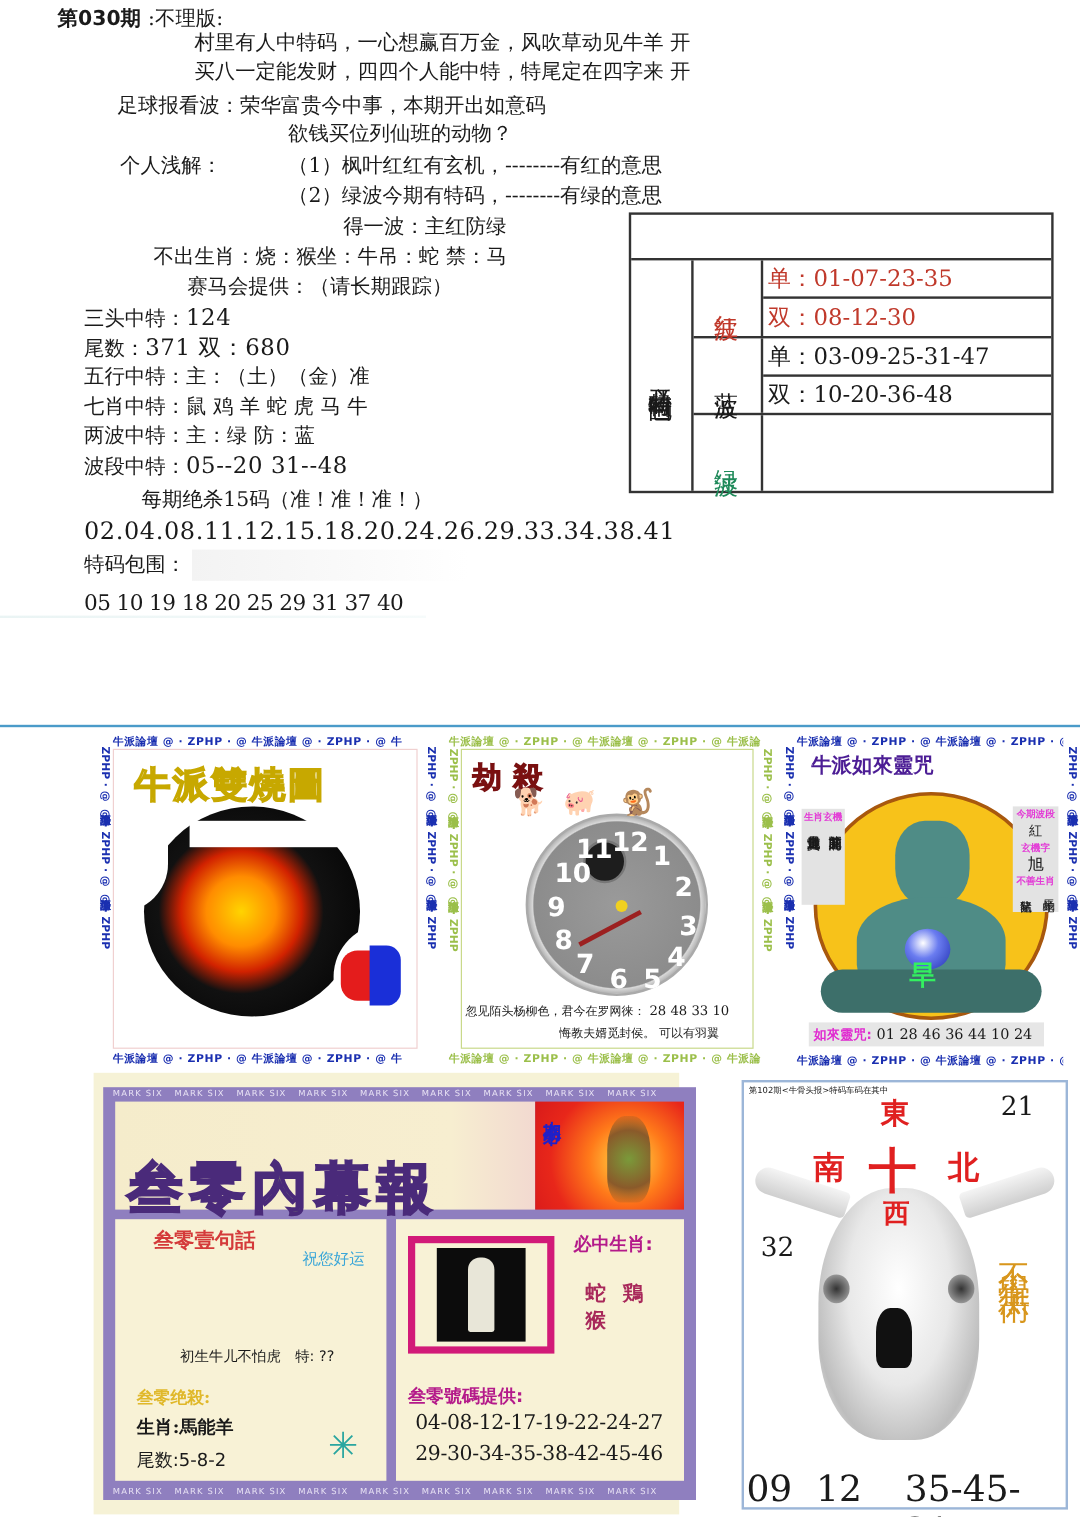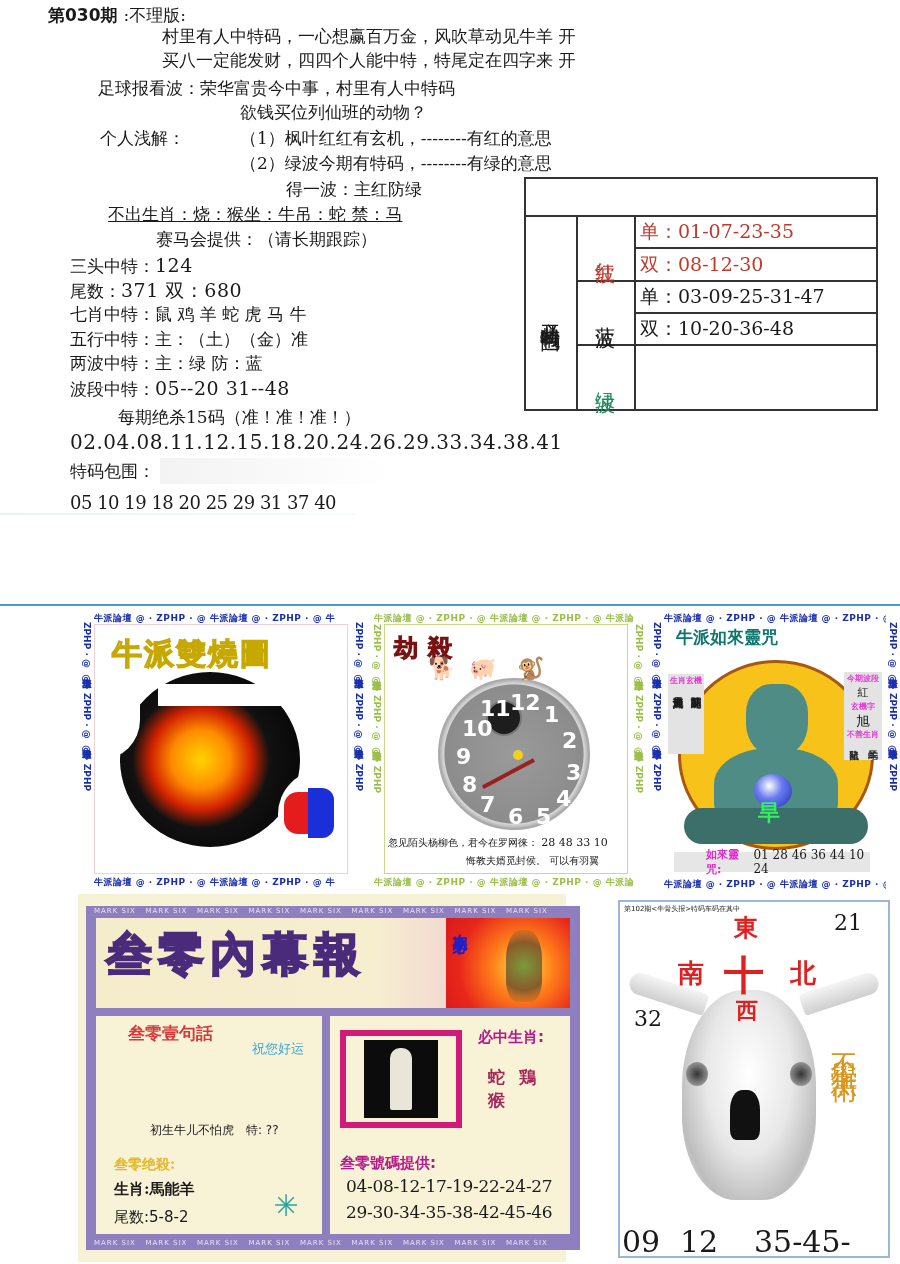--- a/index.html
+++ b/index.html
@@ -48,21 +48,21 @@
   .sun { border-radius: 50%; background: #f7c21a; border: 3px solid #a8580e; }
   .buddha-body { background: #4f8c86; }
   .side-box { background: #e3e3e3; font-size: 11px; line-height: 14px; text-align: center; }
   .pink-lbl { color: #e33ad6; font-size: 8px; font-family: "DejaVu Sans", sans-serif; font-weight: bold; }
 
   
   .ms-outer { background: #f6f2d6; }
   .ms-border { background: #8f7fbf; }
   .ms-wm { font-family: "DejaVu Sans", sans-serif; font-size: 7px; color: #e8e2f4; white-space: nowrap; overflow: hidden; letter-spacing: 1px; }
   .ms-cream { background: #f8f2d6; }
-  .ms-title { font-family: Liberation Serif, serif; font-weight: bold; font-size: 46px; color: #737373; -webkit-text-stroke: 2px #4a2a7a; letter-spacing: 6px; }
+  .ms-title { font-family: Liberation Serif, serif; font-weight: bold; font-size: 46px; color: #737373; -webkit-text-stroke: 2px #4a2a7a; letter-spacing: 6px; margin-top: 36px; }
   .sub-title-red { font-family: "DejaVu Serif", serif; font-weight: bold; color: #d43a3a; font-size: 17px; }
   .purple-lbl { font-family: "DejaVu Sans", sans-serif; font-weight: bold; color: #b41a8a; font-size: 17px; }
 
   
   .skull-frame { border: 2px solid #9cb6d8; background: #fff; }
   .skull { background: radial-gradient(ellipse at 50% 40%, #ffffff 0%, #e8e8e8 45%, #bdbdbd 75%, #ffffff 100%); border-radius: 46% 46% 40% 40%; }
   .red-big { color: #e02020; font-family: "DejaVu Serif", serif; font-weight: bold; }
   .gold-vert { color: #d8961c; font-size: 27px; writing-mode: vertical-rl; letter-spacing: 8px; }
 </style>
 </head>
@@ -70,37 +70,37 @@
 
 <div class="abs issue" style="left:48px; top:4px;">
   <span>第030期</span>
   <span class="ver">:不理版:</span>
 </div>
 
 <div class="abs txt" style="left:162px; top:24px;">村里有人中特码，一心想赢百万金，风吹草动见牛羊 开</div>
 <div class="abs txt" style="left:162px; top:48px;">买八一定能发财，四四个人能中特，特尾定在四字来 开</div>
 
 <div class="abs txt" style="left:98px; top:76px;">
-  <span>足球报看波：</span><span>荣华富贵今中事，村里有人中特码</span>
+  <span>足球报看波：</span><span>荣华富贵今中事，本期开出如意码</span>
 </div>
 <div class="abs txt" style="left:240px; top:100px;">欲钱买位列仙班的动物？</div>
 
 <div class="abs txt" style="left:100px; top:126px;">个人浅解：</div>
 <div class="abs txt" style="left:240px; top:126px;">（1）枫叶红红有玄机，--------有红的意思</div>
 <div class="abs txt" style="left:240px; top:151px;">（2）绿波今期有特码，--------有绿的意思</div>
 
 <div class="abs txt" style="left:286px; top:177px;">得一波：主红防绿</div>
-<div class="abs txt" style="left:108px; top:202px;text-decoration:underline;">不出生肖：烧：猴坐：牛吊：蛇 禁：马</div>
+<div class="abs txt" style="left:128px; top:202px;">不出生肖：烧：猴坐：牛吊：蛇 禁：马</div>
 <div class="abs txt" style="left:156px; top:227px;">赛马会提供：（请长期跟踪）</div>
 
 <div class="abs" style="left:70px; top:253px;">
   <div class="txt" style="height:24.5px"><span>三头中特：</span><span class="nums">124</span></div>
   <div class="txt" style="height:24.5px"><span>尾数：</span><span class="nums">371 双：680</span></div>
+  <div class="txt" style="height:24.5px"><span>五行中特：</span><span>主：（土）（金）准</span></div>
   <div class="txt" style="height:24.5px"><span>七肖中特：</span><span>鼠 鸡 羊 蛇 虎 马 牛</span></div>
-  <div class="txt" style="height:24.5px"><span>五行中特：</span><span>主：（土）（金）准</span></div>
   <div class="txt" style="height:24.5px"><span>两波中特：</span><span>主：绿 防：蓝</span></div>
   <div class="txt" style="height:24.5px"><span>波段中特：</span><span class="nums">05--20 31--48</span></div>
 </div>
 
 <div class="abs txt" style="left:118px; top:405px;">每期绝杀15码（准！准！准！）</div>
 <div class="abs txt nums" style="left:70px; top:430px; font-size:20px;">02.04.08.11.12.15.18.20.24.26.29.33.34.38.41</div>
 
 <div class="abs fadebar" style="left:160px; top:458px; width:230px; height:26px;"></div>
 <div class="abs txt" style="left:70px; top:459px;">特码包围：</div>
 <div class="abs txt nums" style="left:70px; top:491px; font-size:18px; letter-spacing:-0.5px;">05 10 19 18 20 25  29 31 37 40</div>
@@ -186,21 +186,21 @@
     <span>忽见陌头杨柳色，君今在罗网徕：</span> <span style="font-family:'DejaVu Serif',serif; font-size:11px;">28 48 33 10</span>
   </div>
   <div class="abs" style="left:100px; top:246px; font-size:10px; font-family:'DejaVu Sans',sans-serif;">悔教夫婿觅封侯。 可以有羽翼</div>
 </div>
 
 <div class="abs wm-frame" style="left:648px; top:608px; width:252px; height:282px;">
   <div class="abs wm-h" style="left:16px; top:4px; width:222px;">牛派論壇 @ · ZPHP · @ 牛派論壇 @ · ZPHP · @ 牛</div>
   <div class="abs wm-h" style="left:16px; top:270px; width:222px;">牛派論壇 @ · ZPHP · @ 牛派論壇 @ · ZPHP · @ 牛</div>
   <div class="abs wm-v" style="left:2px; top:14px; height:254px;">ZPHP · @ 牛派論壇 @ · ZPHP · @ 牛派論壇 @ · ZPHP</div>
   <div class="abs wm-v" style="left:238px; top:14px; height:254px;">ZPHP · @ 牛派論壇 @ · ZPHP · @ 牛派論壇 @ · ZPHP</div>
-  <div class="abs" style="left:28px; top:18px; font-family:'DejaVu Sans',sans-serif; font-weight:bold; font-size:17px; color:#0f766e;">牛派如來靈咒</div>
+  <div class="abs" style="left:28px; top:18px; font-family:'DejaVu Sans',sans-serif; font-weight:bold; font-size:17px; color:#4c1d95;">牛派如來靈咒</div>
   <div class="abs sun" style="left:30px; top:52px; width:196px; height:190px;"></div>
   <div class="abs buddha-body" style="left:98px; top:76px; width:62px; height:72px; border-radius:40% 40% 45% 45%;"></div>
   <div class="abs buddha-body" style="left:66px; top:140px; width:124px; height:80px; border-radius:45% 45% 30% 30%;"></div>
   <div class="abs" style="left:36px; top:200px; width:184px; height:36px; border-radius:40px; background:#3d6f6a;"></div>
   <div class="abs" style="left:106px; top:166px; width:38px; height:34px; border-radius:50%; background:radial-gradient(circle at 40% 35%, #ffffff 0%, #6a7cf0 40%, #1f2fb0 100%);"></div>
   <div class="abs" style="left:110px; top:190px; color:#33f060; font-size:22px; font-weight:bold;">旱</div>
   <div class="abs side-box" style="left:20px; top:66px; width:36px; height:80px;">
     <div class="pink-lbl">生肖玄機</div>
     <div style="display:flex; justify-content:space-around;">
       <span style="writing-mode:vertical-rl;">滿地黃金是寶貝</span>
@@ -212,21 +212,21 @@
     <div>紅</div>
     <div class="pink-lbl">玄機字</div>
     <div style="font-size:14px;">旭</div>
     <div class="pink-lbl">不善生肖</div>
     <div style="display:flex; justify-content:space-around;">
       <span style="writing-mode:vertical-rl; font-size:10px;">豬鼠龍</span>
       <span style="writing-mode:vertical-rl; font-size:10px;">羊馬蛇</span>
     </div>
   </div>
   <div class="abs" style="left:26px; top:244px; width:196px; height:20px; background:#e6e6e6; display:flex; align-items:center; padding-left:4px;">
-    <span style="color:#e02ad0; font-family:'DejaVu Sans',sans-serif; font-weight:bold; font-size:11px;margin-left:28px;">如來靈咒:</span>
+    <span style="color:#e02ad0; font-family:'DejaVu Sans',sans-serif; font-weight:bold; font-size:11px;">如來靈咒:</span>
     <span style="margin-left:4px; font-size:12px;">01 28 46 36 44 10 24</span>
   </div>
 </div>
 
 <div class="abs ms-outer" style="left:78px; top:894px; width:488px; height:368px;">
   <div class="abs ms-border" style="left:8px; top:12px; width:494px; height:344px;"></div>
   <div class="abs ms-wm" style="left:16px; top:13px; width:480px;"><span>MARK SIX</span>&nbsp;&nbsp;&nbsp;<span>MARK SIX</span>&nbsp;&nbsp;&nbsp;<span>MARK SIX</span>&nbsp;&nbsp;&nbsp;<span>MARK SIX</span>&nbsp;&nbsp;&nbsp;<span>MARK SIX</span>&nbsp;&nbsp;&nbsp;<span>MARK SIX</span>&nbsp;&nbsp;&nbsp;<span>MARK SIX</span>&nbsp;&nbsp;&nbsp;<span>MARK SIX</span>&nbsp;&nbsp;&nbsp;<span>MARK SIX</span></div>
   <div class="abs ms-wm" style="left:16px; top:345px; width:480px;"><span>MARK SIX</span>&nbsp;&nbsp;&nbsp;<span>MARK SIX</span>&nbsp;&nbsp;&nbsp;<span>MARK SIX</span>&nbsp;&nbsp;&nbsp;<span>MARK SIX</span>&nbsp;&nbsp;&nbsp;<span>MARK SIX</span>&nbsp;&nbsp;&nbsp;<span>MARK SIX</span>&nbsp;&nbsp;&nbsp;<span>MARK SIX</span>&nbsp;&nbsp;&nbsp;<span>MARK SIX</span>&nbsp;&nbsp;&nbsp;<span>MARK SIX</span></div>
 
   <div class="abs ms-cream" style="left:18px; top:24px; width:350px; height:90px; background:linear-gradient(90deg,#f5eccb 0%,#f7eed0 80%,#f2d9d0 100%);"></div>
@@ -270,19 +270,19 @@
   <div class="abs" style="left:8px; top:80px; width:80px; height:22px; background:linear-gradient(180deg,#f4f4f4,#cfcfcf); border-radius:12px 4px 4px 12px; transform:rotate(18deg);"></div>
   <div class="abs" style="left:180px; top:80px; width:80px; height:22px; background:linear-gradient(180deg,#f4f4f4,#cfcfcf); border-radius:4px 12px 12px 4px; transform:rotate(-18deg);"></div>
 
   <div class="abs red-big" style="left:114px; top:10px; font-size:24px;">東</div>
   <div class="abs red-big" style="left:58px; top:54px; font-size:26px;">南</div>
   <div class="abs red-big" style="left:104px; top:46px; font-size:40px;">十</div>
   <div class="abs red-big" style="left:170px; top:54px; font-size:26px;">北</div>
   <div class="abs red-big" style="left:116px; top:94px; font-size:22px;">西</div>
 
   <div class="abs" style="left:214px; top:8px; font-size:22px;">21</div>
-  <div class="abs" style="left:14px; top:104px; font-size:22px;">32</div>
+  <div class="abs" style="left:14px; top:126px; font-size:22px;">32</div>
   <div class="abs gold-vert" style="left:206px; top:130px;">不學無術</div>
 
   <div class="abs" style="left:2px; top:322px; font-size:30px;">09</div>
   <div class="abs" style="left:60px; top:322px; font-size:30px;">12</div>
   <div class="abs" style="left:134px; top:322px; font-size:30px;">35-45-21</div>
 </div>
 
 </body></html>

